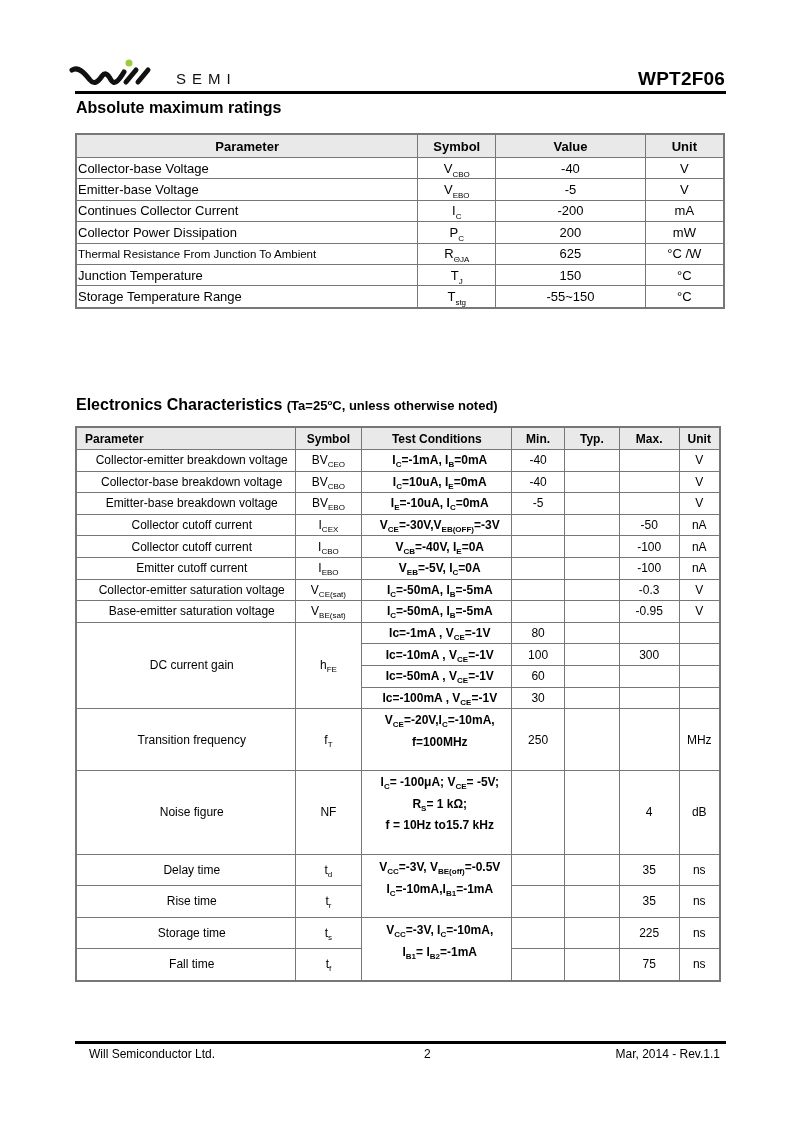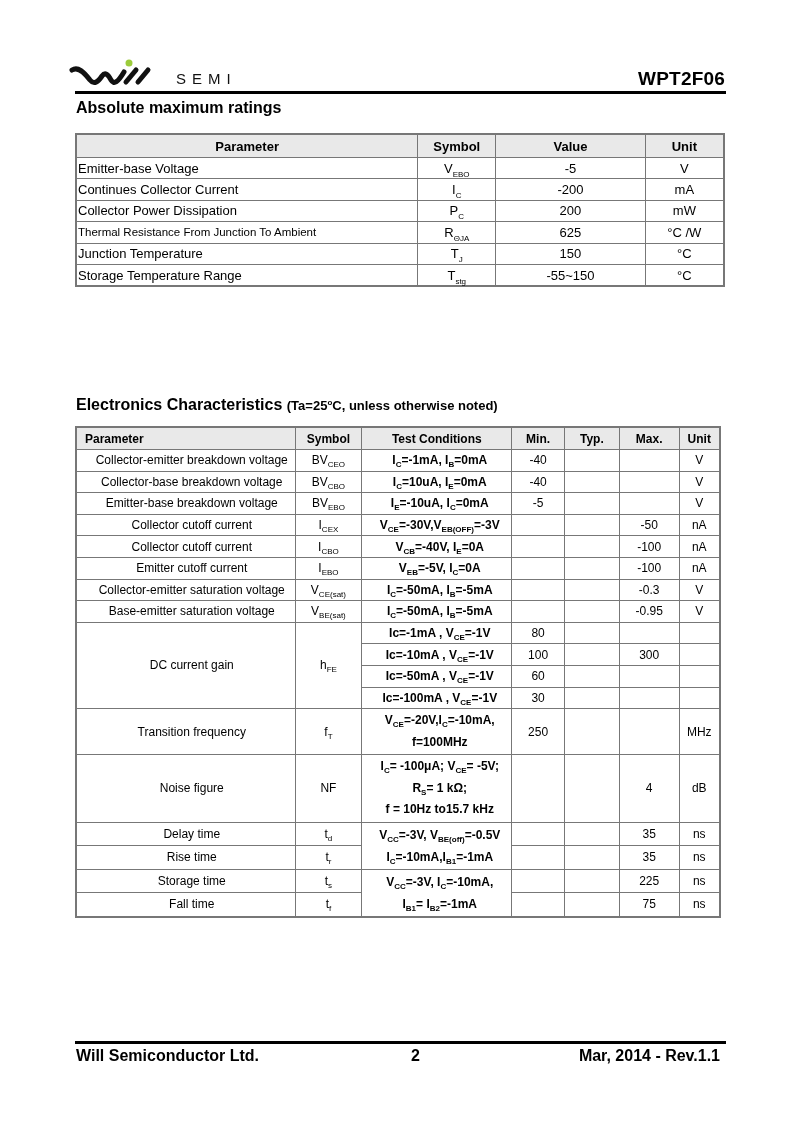--- a/index.html
+++ b/index.html
@@ -30,25 +30,25 @@
   #amr td.c { text-align: center; }
 
   
   #ec { left: 75px; top: 426px; width: 646px; font-size: 12px; border: 2px solid #777; }
   #ec th { background: #e9e9e9; font-weight: bold; height: 21px; font-size: 12px; }
   #ec th.l { text-align: left; padding-left: 8px; }
   #ec td { height: 20.6px; }
   #ec td.param { padding-left: 12px; text-align: center; margin-top: 36px; }
   #ec td.c { text-align: center; }
   #ec td.cond { padding-left: 6px; text-align: center; font-weight: bold; }
-  #ec td.multi { line-height: 21.5px; padding-top: 1px; padding-bottom: 1px; margin-left: 24px; }
+  #ec td.multi { line-height: 21.5px; padding-top: 1px; padding-bottom: 17px; margin-left: 24px; }
 
   
   .footer-rule { position: absolute; left: 75px; top: 1041px; width: 651px; height: 3px; background: #000; }
-  .footer { position: absolute; top: 1047px; font-size: 16px; font-weight: bold; }
+  .footer { position: absolute; top: 1047px; font-size: 12px; font-weight: normal; margin-left: 13px; }
   .footer.left { left: 76px; }
   .footer.mid { left: 411px; }
   .footer.right { right: 80px; }
 </style>
 </head>
 <body>
 
 <div class="page">
 
   <svg class="logo" viewBox="0 0 190 32">
@@ -72,20 +72,26 @@
     </colgroup>
     <thead>
       <tr>
         <th>Parameter</th>
         <th>Symbol</th>
         <th>Value</th>
         <th>Unit</th>
       </tr>
     </thead>
     <tbody id="amr-body">
+        <tr>
+          <td class="param">Collector-base Voltage</td>
+          <td class="c"><span>V</span><sub>CBO</sub></td>
+          <td class="c">-40</td>
+          <td class="c">V</td>
+        </tr>
         <tr>
           <td class="param">Emitter-base Voltage</td>
           <td class="c"><span>V</span><sub>EBO</sub></td>
           <td class="c">-5</td>
           <td class="c">V</td>
         </tr>
         <tr>
           <td class="param">Continues Collector Current</td>
           <td class="c"><span>I</span><sub>C</sub></td>
           <td class="c">-200</td>

